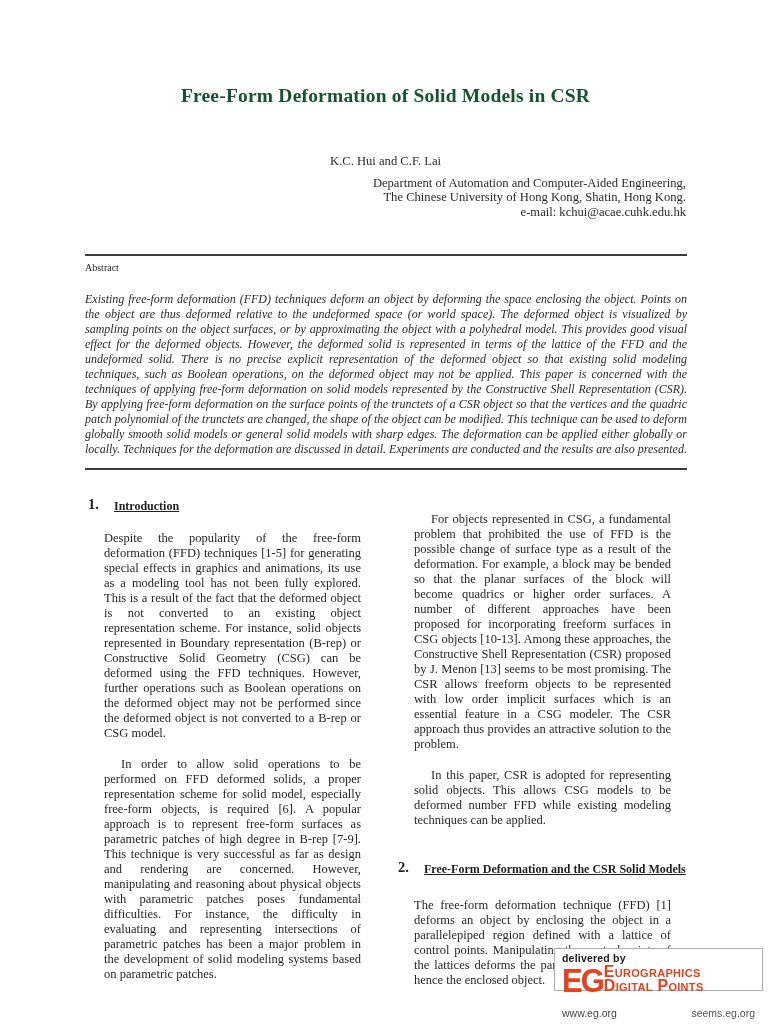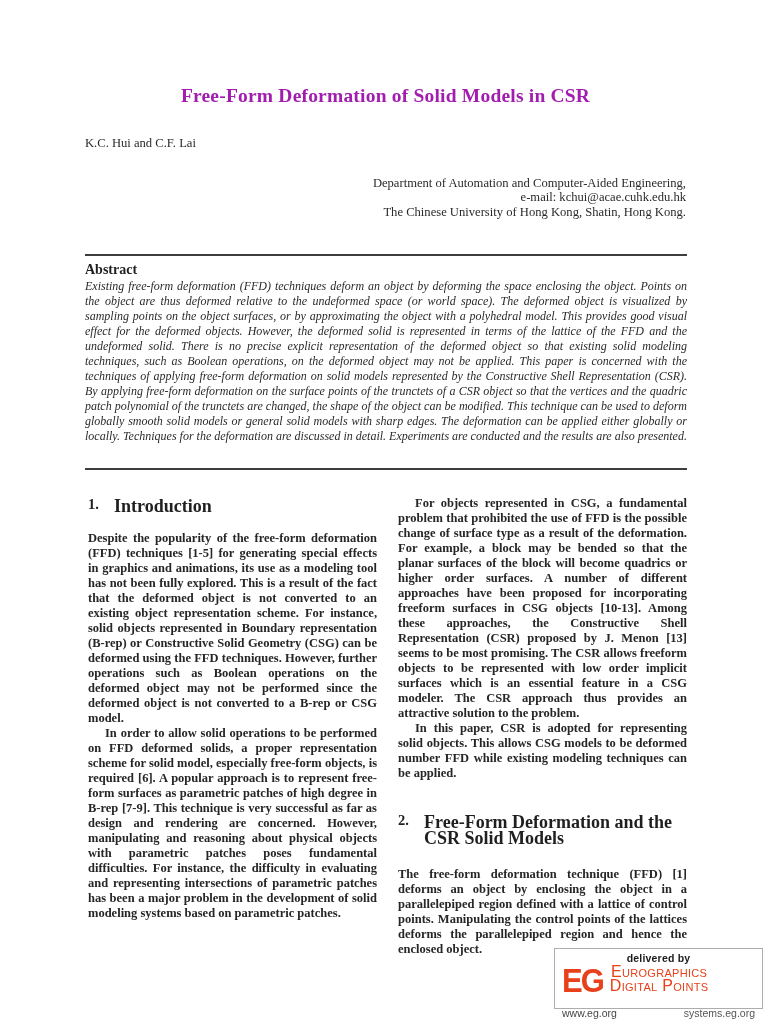--- a/index.html
+++ b/index.html
@@ -13,26 +13,27 @@
     font-family: "Liberation Serif", serif;
     color: #222;
     overflow: hidden;
   }
   .paper-title {
     position: absolute;
     top: 85px; left: 85px; width: 601px;
     text-align: center;
     font-size: 19.5px;
     font-weight: bold;
-    color: #a21caf;
+    color: #14532d;
     letter-spacing: 0.2px;
   }
   .authors {
     position: absolute;
-    top: 136px; left: 85px; width: 601px;
+    top: 154px; left: 85px; width: 601px;
+    text-align: center;
     font-size: 12.6px;
     color: #2a2a2a;
   }
   .affiliation {
     position: absolute;
     top: 176px; left: 85px; width: 601px;
     text-align: right;
     font-size: 12.6px;
     line-height: 14.4px;
     color: #2a2a2a;
@@ -43,71 +44,71 @@
     height: 2px;
     background: #3d3d3d;
   }
   .rule1 { top: 254px; }
   .rule2 { top: 468px; }
   .abstract-block {
     position: absolute;
     top: 262px; left: 85px; width: 602px;
   }
   .abstract-heading {
-    font-size: 14px;
-    font-weight: bold;
+    font-size: 10px;
+    font-weight: normal;
     color: #1f1f1f;
-    margin-bottom: 1px;
+    margin-bottom: 19px;
   }
   .abstract-text {
     font-size: 12px;
     font-style: italic;
     line-height: 15px;
     text-align: justify;
     color: #2a2a2a;
   }
   .col {
     position: absolute;
     top: 496px;
     width: 289px;
     font-size: 12.5px;
     line-height: 15px;
     color: #262626;
   }
   .col-left  { left: 88px; }
   .col-right { left: 398px; }
-  .col p { text-align: justify; margin: 0; font-weight: bold; }
+  .col p { text-align: justify; margin: 16px; }
   .col p.ind { text-indent: 17px; }
   .sec-heading {
     display: flex;
     font-weight: bold;
     color: #1f1f1f;
     line-height: 16px;
     margin-bottom: 17px;
   }
   .sec-heading .sec-num {
     font-size: 14.5px;
     width: 26px;
     flex: 0 0 26px;
   }
   .sec-heading .sec-title {
-    font-size: 18px;
+    font-size: 12px;
     flex: 1;
     padding-top: 2px;
+    text-decoration: underline;
   }
   .sec-heading-2 { margin-top: 31px; margin-bottom: 21px; }
   .logo-box {
     position: absolute;
     left: 554px; top: 948px;
-    width: 209px; height: 61px;
+    width: 209px; height: 43px;
     background: #ffffff;
     border: 1px solid #adadad;
     font-family: "Liberation Sans", sans-serif;
     padding: 3px 7px 2px 7px;
-    text-align: center;
   }
   .delivered-by {
     font-size: 10.5px;
     font-weight: bold;
     color: #1a1a1a;
     letter-spacing: 0.2px;
   }
   .logo-row {
     display: flex;
     align-items: flex-start;
@@ -117,23 +118,23 @@
     font-size: 31px;
     line-height: 29px;
     font-weight: bold;
     letter-spacing: -2px;
     color: #e8401a;
     font-stretch: condensed;
     transform: scaleY(1.1);
     transform-origin: top left;
   }
   .eg-text {
-    margin-left: 7px;
+    margin-left: 1px;
     color: #e8401a;
-    font-weight: normal;
+    font-weight: bold;
     font-variant: small-caps;
     line-height: 14px;
     font-size: 16px;
     letter-spacing: 0.3px;
     padding-top: 1px;
   }
   .logo-urls {
     display: flex;
     justify-content: space-between;
     font-size: 10.5px;
@@ -146,22 +147,22 @@
 <body>
 
 <div class="page">
 
   <h1 class="paper-title">Free-Form Deformation of Solid Models in CSR</h1>
 
   <div class="authors">K.C. Hui and C.F. Lai</div>
 
   <div class="affiliation">
     <div>Department of Automation and Computer-Aided Engineering,</div>
+    <div>The Chinese University of Hong Kong, Shatin, Hong Kong.</div>
     <div>e-mail: kchui@acae.cuhk.edu.hk</div>
-    <div>The Chinese University of Hong Kong, Shatin, Hong Kong.</div>
   </div>
 
   <div class="rule rule1"></div>
 
   <div class="abstract-block">
     <div class="abstract-heading">Abstract</div>
     <div class="abstract-text">Existing free-form deformation (FFD) techniques deform an object by deforming the space enclosing the object. Points on the object are thus deformed relative to the undeformed space (or world space). The deformed object is visualized by sampling points on the object surfaces, or by approximating the object with a polyhedral model. This provides good visual effect for the deformed objects. However, the deformed solid is represented in terms of the lattice of the FFD and the undeformed solid. There is no precise explicit representation of the deformed object so that existing solid modeling techniques, such as Boolean operations, on the deformed object may not be applied. This paper is concerned with the techniques of applying free-form deformation on solid models represented by the Constructive Shell Representation (CSR). By applying free-form deformation on the surface points of the trunctets of a CSR object so that the vertices and the quadric patch polynomial of the trunctets are changed, the shape of the object can be modified. This technique can be used to deform globally smooth solid models or general solid models with sharp edges. The deformation can be applied either globally or locally. Techniques for the deformation are discussed in detail. Experiments are conducted and the results are also presented.</div>
   </div>
 
   <div class="rule rule2"></div>
@@ -189,17 +190,17 @@
     <div class="delivered-by">delivered by</div>
     <div class="logo-row">
       <div class="eg-monogram">EG</div>
       <div class="eg-text">
         <div>Eurographics</div>
         <div>Digital Points</div>
       </div>
     </div>
     <div class="logo-urls">
       <span class="url-left">www.eg.org</span>
-      <span class="url-right">systems.eg.org</span>
+      <span class="url-right">seems.eg.org</span>
     </div>
   </div>
 
 </div>
 
 </body></html>

